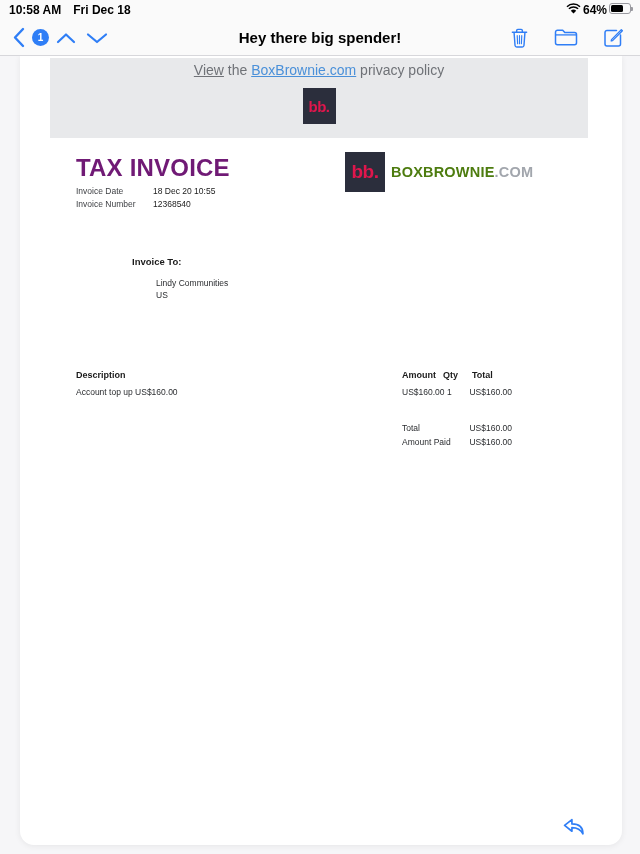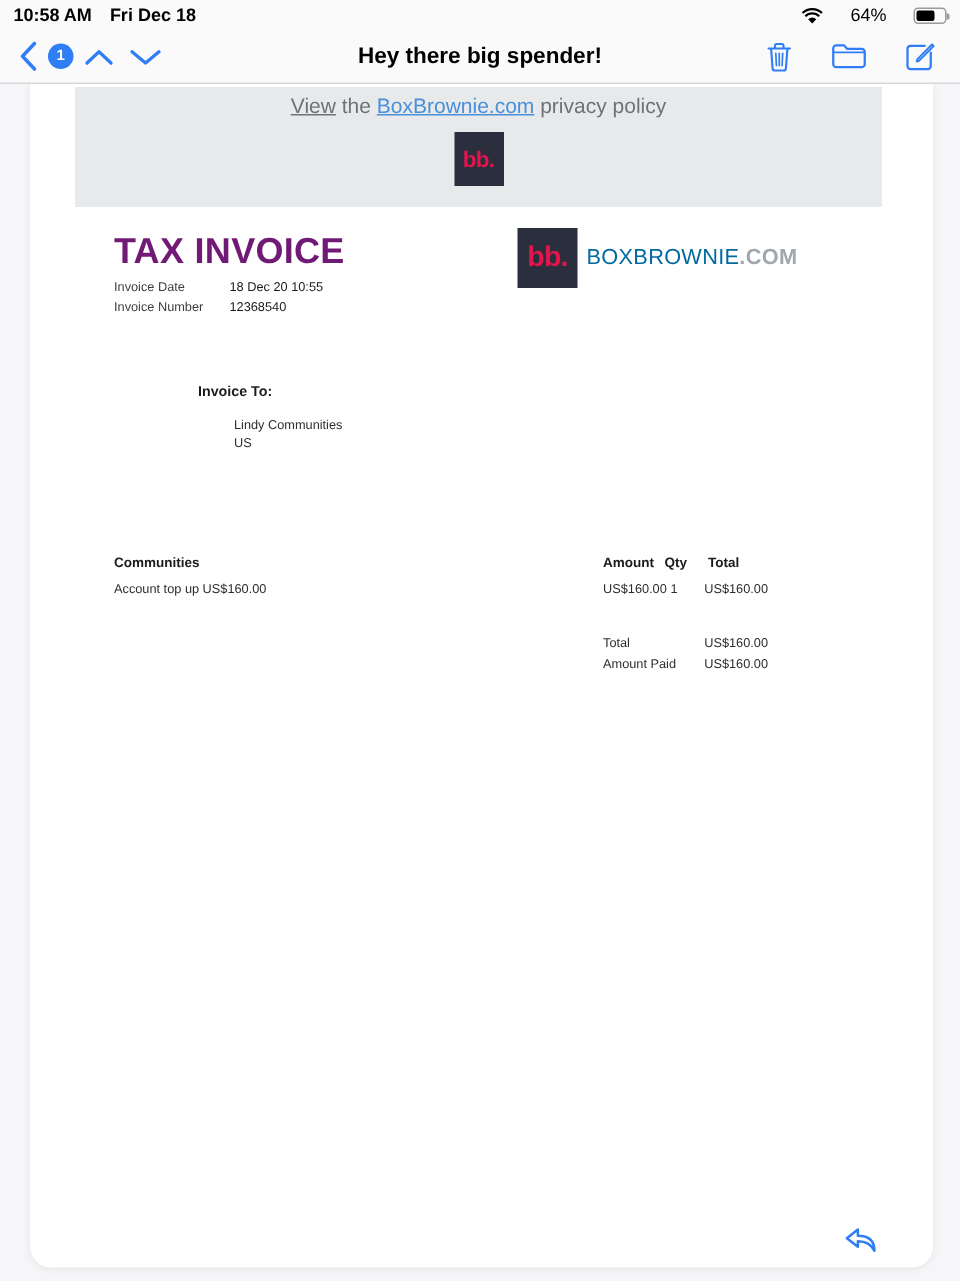--- a/index.html
+++ b/index.html
@@ -17,21 +17,21 @@
     background:#fafafa;
     border-bottom:1px solid #d7d7db;
     z-index:5;
   }
   .statusrow {
     position:absolute; top:0; left:0; right:0; height:20px;
     display:flex; align-items:center; justify-content:space-between;
     padding:0 9px; font-size:12px; font-weight:bold; color:#000000;
   }
   .status-left { display:flex; gap:12px; align-items:center; }
-  .status-right { display:flex; gap:18px; align-items:center; font-weight:normal; }
+  .status-right { display:flex; gap:2px; font-weight:bold; }
   .battery { width:22px; height:11px; border:1px solid #9a9aa0; border-radius:3px; position:relative; }
   .battery .fill { position:absolute; left:1px; top:1px; bottom:1px; width:62%; background:#000; border-radius:1.5px; }
   .battery .tip { position:absolute; right:-3px; top:3px; width:2px; height:4px; background:#9a9aa0; border-radius:0 1px 1px 0; }
   .navrow {
     position:absolute; top:20px; left:0; right:0; height:35px;
   }
   .nav-left { position:absolute; left:12px; top:0; height:35px; display:flex; align-items:center; gap:7px; }
   .nav-right { position:absolute; right:16px; top:0; height:35px; display:flex; align-items:center; gap:25px; }
   .navbtn { display:flex; align-items:center; justify-content:center; cursor:pointer; }
   .badge {
@@ -68,21 +68,21 @@
   .abs { position:absolute; }
   .h1 { font-size:24px; font-weight:bold; color:#701a75; letter-spacing:0.2px; }
   .meta-label { font-size:8.5px; color:#3c3e42; }
   .meta-value { font-size:8.5px; color:#1b1b1b; }
   .bb-logo-lg {
     width:40px; height:40px; background:#2b2e3c;
     display:flex; align-items:center; justify-content:center;
     color:#e0164c; font-weight:bold; font-size:19px; letter-spacing:-0.5px;
   }
   .brand { font-size:14.5px; letter-spacing:0.2px; }
-  .brand .b1 { font-weight:normal; color:#0369a1; }
+  .brand .b1 { font-weight:bold; color:#4d7c0f; }
   .brand .b2 { font-weight:bold; color:#a2a6ad;text-align:center; }
   .addr { font-size:7.8px; color:#3c3e42; line-height:9.6px; }
   .billto-label { font-size:9.5px; font-weight:bold; color:#1b1b1b; }
   .billto-body { font-size:8.5px; color:#2b2d30; line-height:11.5px;margin-left:24px; }
   .th { font-size:9px; font-weight:bold; color:#1b1b1b; }
   .td { font-size:8.5px; color:#2b2d30; }
   .tcol-right { width:62px; text-align:right; }
   
   .replybtn { position:absolute; right:36px; bottom:8px; cursor:pointer; }
   svg.icon { display:block; }
@@ -180,21 +180,21 @@
     <div class="abs brand" style="left:371px; top:108px;">
       <span class="b1">BOXBROWNIE</span><span class="b2">.COM</span>
     </div>
 
     <div class="abs billto-label" style="left:112px; top:200px;">Invoice To:</div>
     <div class="abs billto-body" style="left:112px; top:222px;">
       <div>Lindy Communities</div>
       <div>US</div>
     </div>
 
-    <div class="abs th" style="left:56px;  top:314px;">Communities</div>
+    <div class="abs th" style="left:56px;  top:314px;">Description</div>
     <div class="abs th" style="left:382px; top:314px;">Amount</div>
     <div class="abs th" style="left:423px; top:314px;">Qty</div>
     <div class="abs th" style="left:452px; top:314px;">Total</div>
 
     <div class="abs td" style="left:56px;  top:331px;">Account top up US$160.00</div>
     <div class="abs td" style="left:382px; top:331px;">US$160.00</div>
     <div class="abs td" style="left:427px; top:331px;">1</div>
     <div class="abs td tcol-right" style="left:430px; top:331px;">US$160.00</div>
 
     <div class="abs td" style="left:382px; top:367px;">Total</div>

